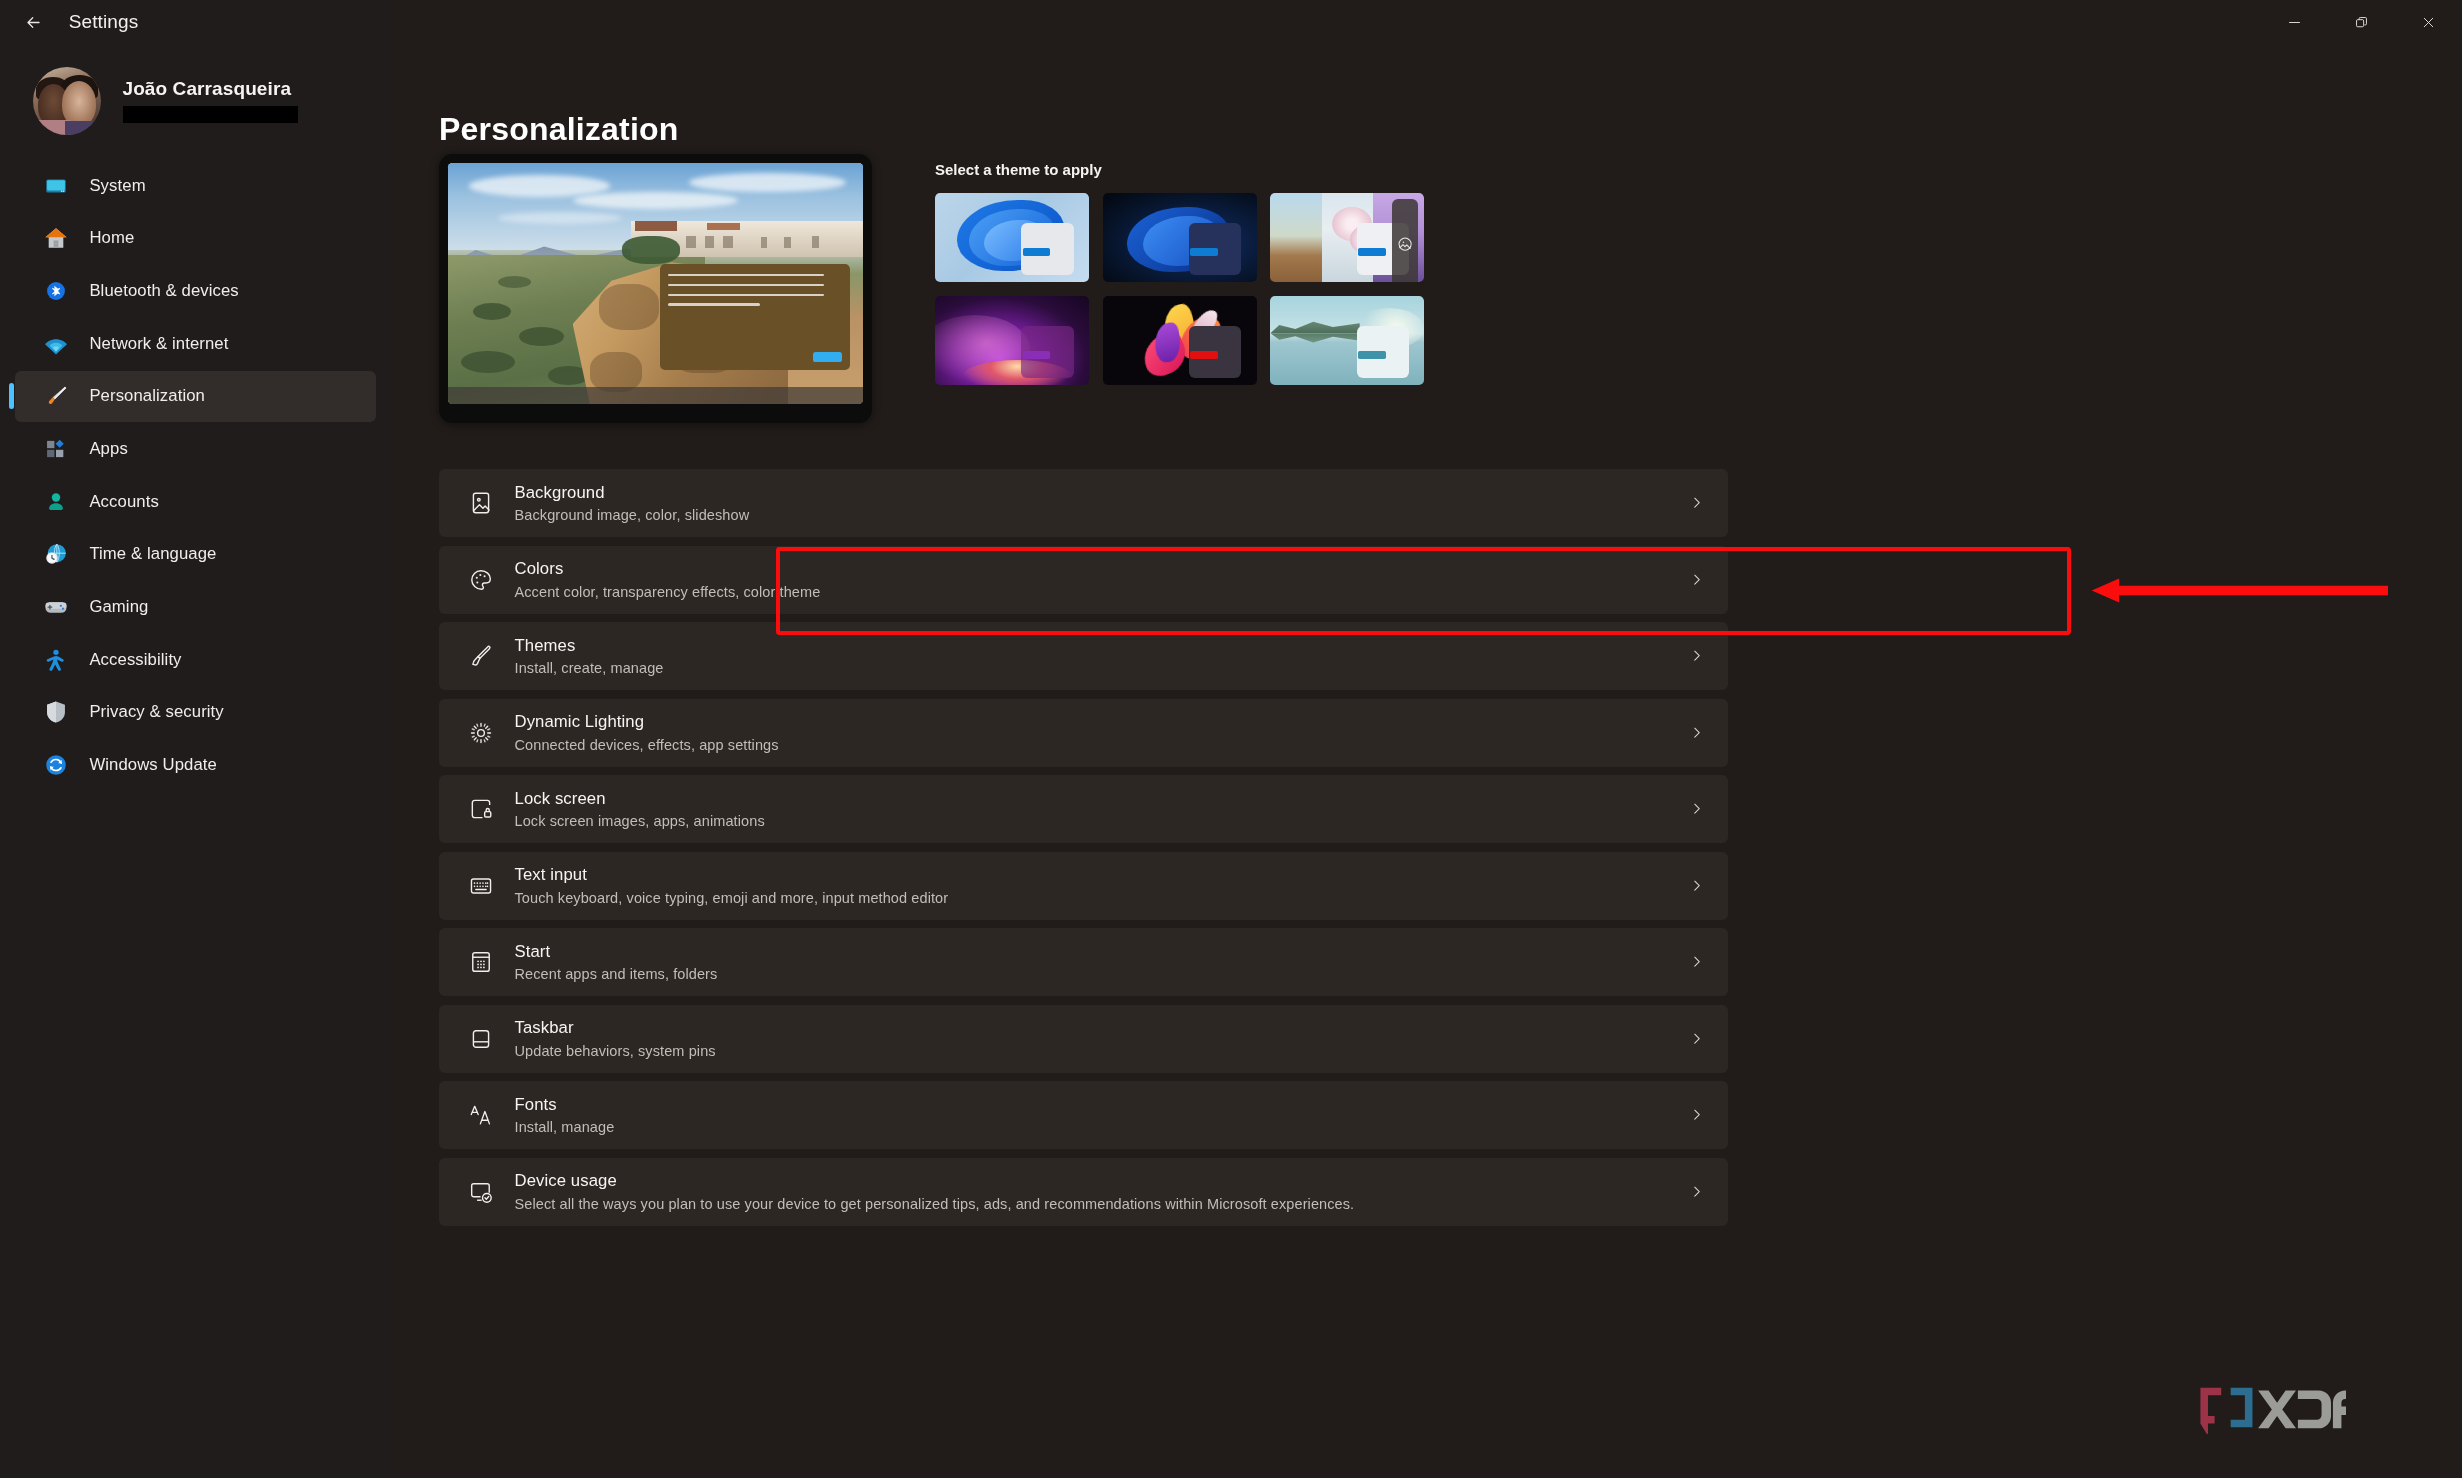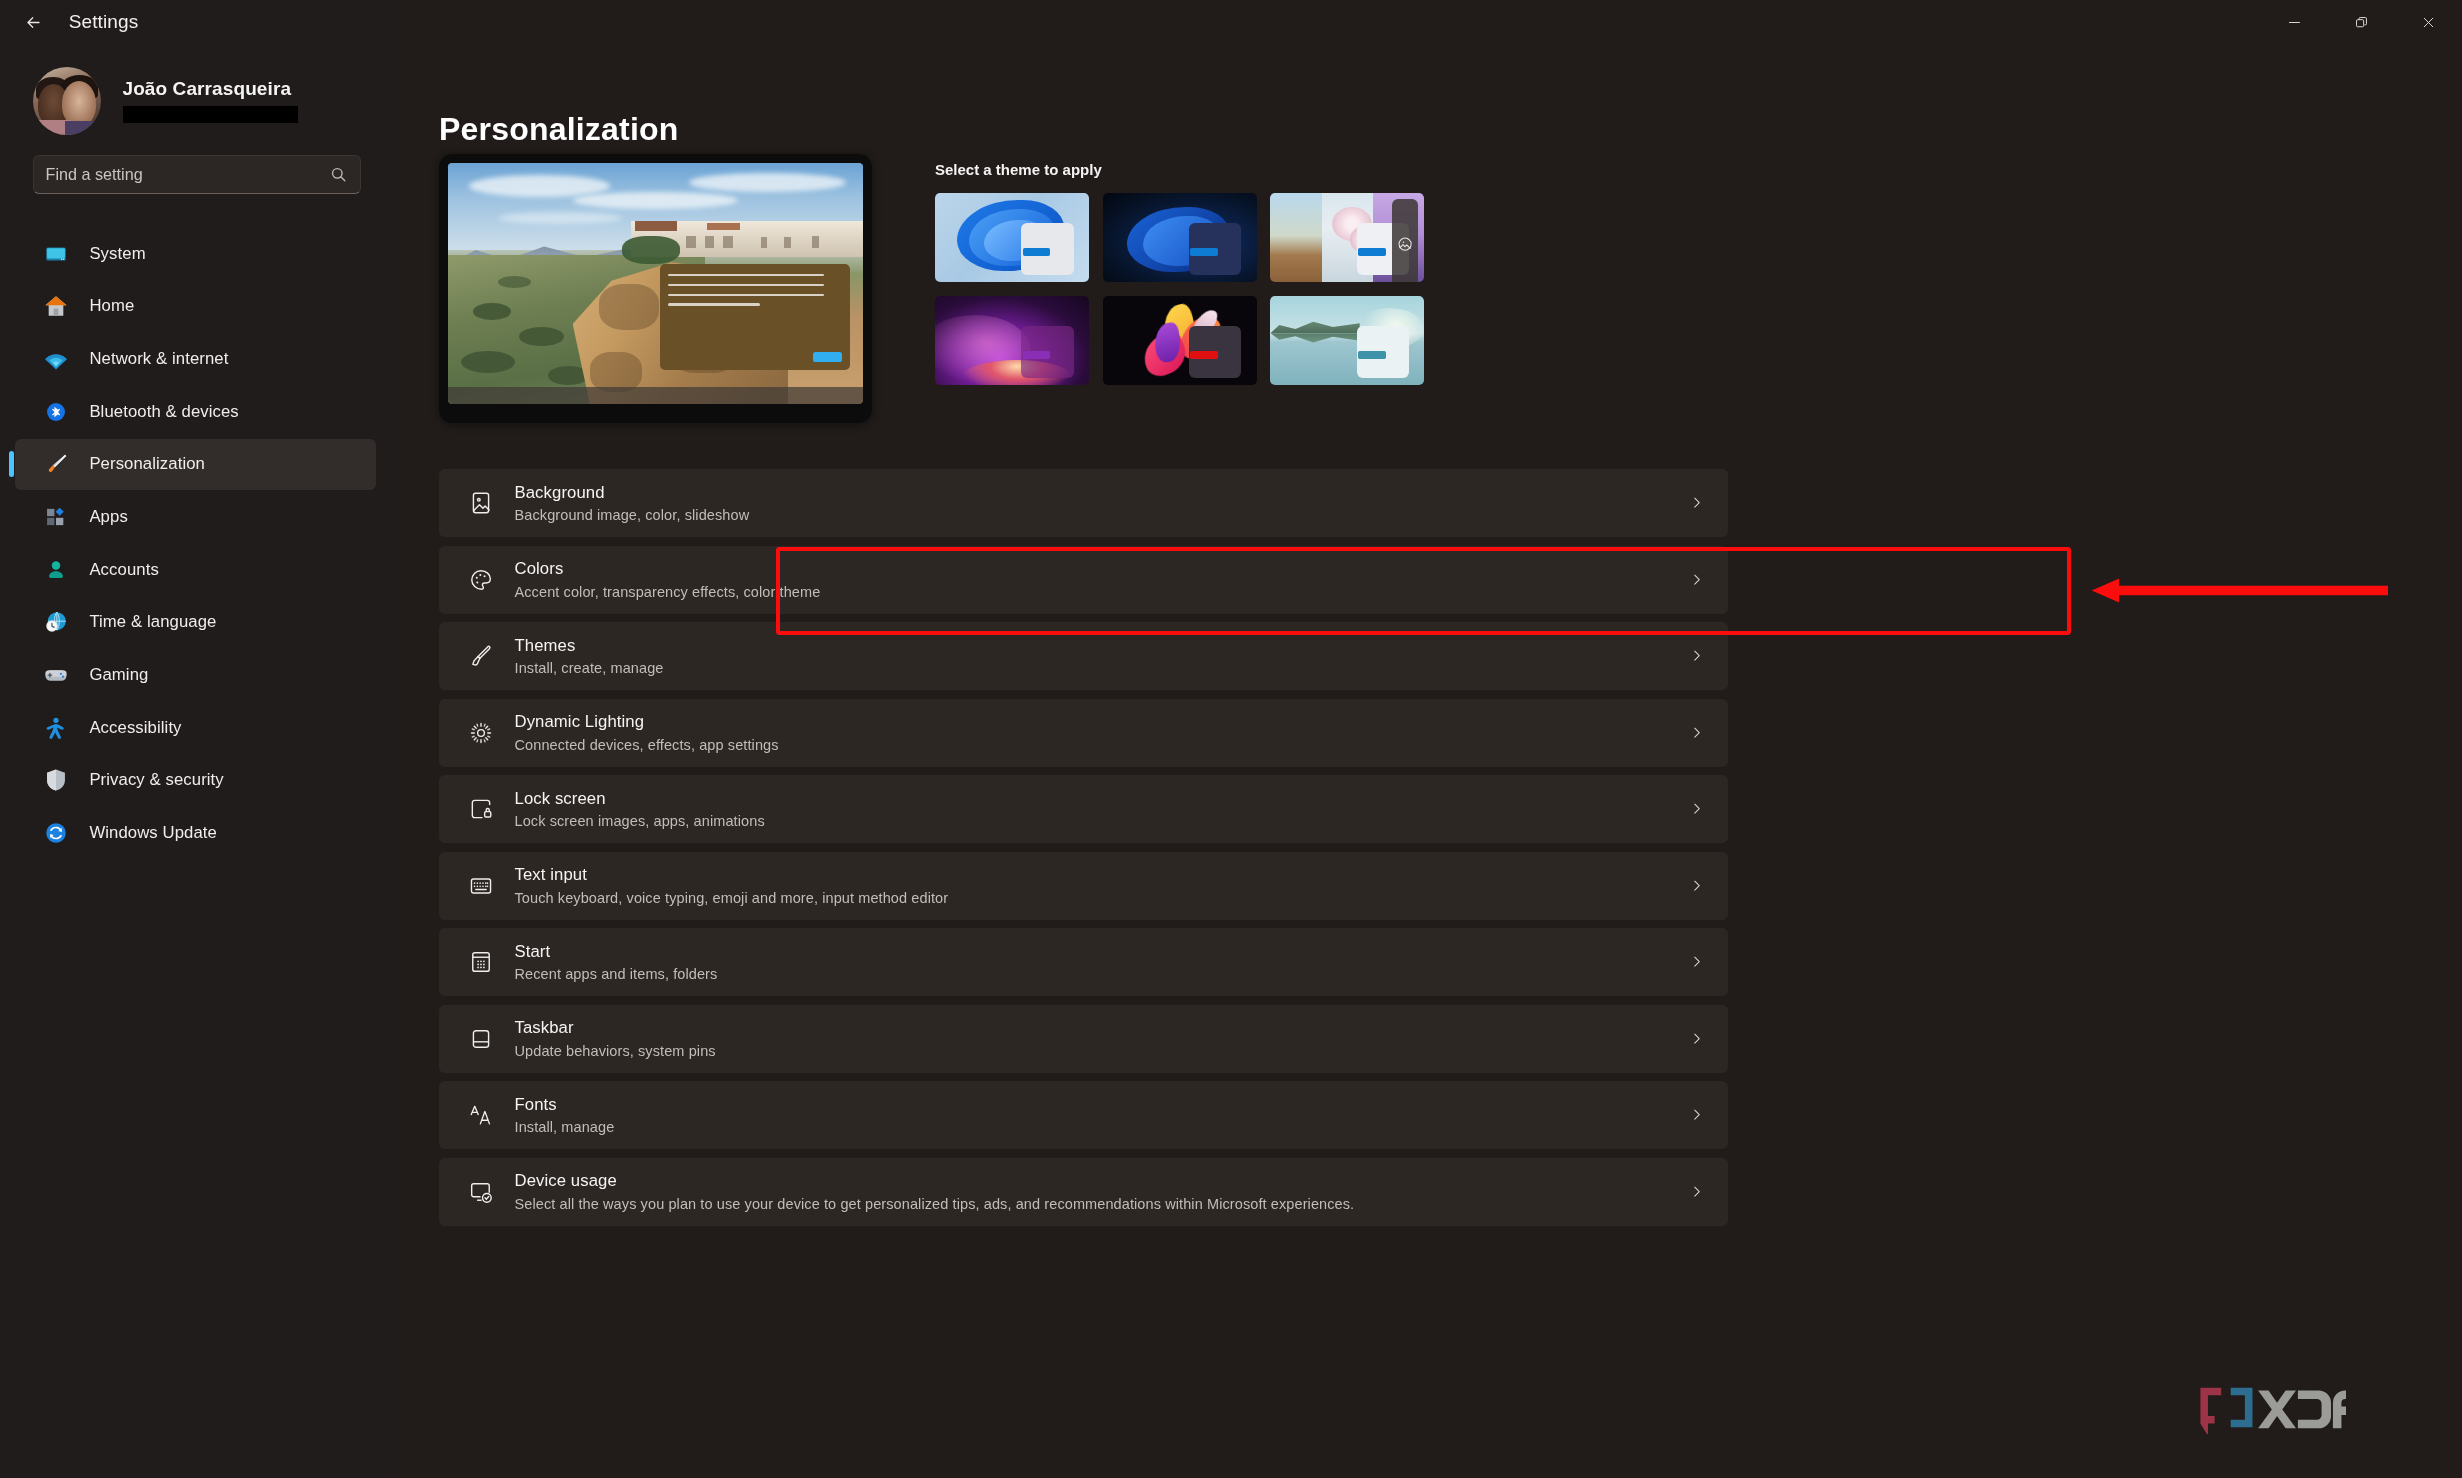--- a/index.html
+++ b/index.html
@@ -254,29 +254,20 @@
           <div class="face-b"></div>
         <div class="shirt-a"></div>
           <div class="shirt-b"></div>
       </div>
       <div class="profile-text">
         <div class="profile-name">João Carrasqueira</div>
         <div class="profile-email-redact"></div>
       </div>
     </div>
 
-    <div class="search-wrap">
-      <div class="search-box">
-        <input type="text" placeholder="Find a setting" style="">
-        <svg class="search-icon" viewBox="0 0 24 24" fill="none" stroke="#d3cecb" stroke-width="1.7">
-          <circle cx="10.5" cy="10.5" r="6"></circle>
-            <path d="M15.2 15.2L20 20" stroke-linecap="round"></path>
-        </svg>
-      </div>
-    </div>
 
     <div class="nav">
 
       <div class="nav-item">
         <span class="nav-icon">
           <svg viewBox="0 0 32 32">
             <rect x="4" y="8" width="24" height="16" rx="2" fill="#1b7fa8"></rect>
             <rect x="5" y="9" width="22" height="12.5" rx="1.4" fill="#3fc4e8"></rect>
             <circle cx="23" cy="22.4" r="1" fill="#bfe9f5"></circle>
               <circle cx="25.4" cy="22.4" r="1" fill="#bfe9f5"></circle>
@@ -292,37 +283,37 @@
             <path d="M16 4 3 15h26z" fill="#e8720c"></path>
             <path d="M13 19h6v9h-6z" fill="#9ea2a6"></path>
           </svg>
         </span>
         <span class="nav-label">Home</span>
       </div>
 
       <div class="nav-item">
         <span class="nav-icon">
           <svg viewBox="0 0 32 32">
+            <circle cx="16" cy="16" r="11" fill="#1573e6"></circle>
+            <path d="M14 9.5l6.2 5-6.2 5V9.5zM14 12.5l6.2 5-6.2 5v-10z" fill="#fff" opacity=".95"></path>
+            <path d="M11.6 12.6l9 7.2M11.6 19.8l9-7.2" stroke="#fff" stroke-width="1.5"></path>
+          </svg>
+        </span>
+        <span class="nav-label">Bluetooth &amp; devices</span>
+      </div>
+
+      <div class="nav-item">
+        <span class="nav-icon">
+          <svg viewBox="0 0 32 32">
             <path d="M16 10c6 0 11 3 13.5 6.2L16 29 2.5 16.2C5 13 10 10 16 10z" fill="#1f8fd0"></path>
             <path d="M16 14.5c3.4 0 6.3 1.6 8 3.4L16 26l-8-8.1c1.7-1.8 4.6-3.4 8-3.4z" fill="#3bbde8"></path>
             <path d="M16 19c1.6 0 3 .7 3.9 1.6L16 25l-3.9-4.4c.9-.9 2.3-1.6 3.9-1.6z" fill="#72d6f2"></path>
           </svg>
         </span>
         <span class="nav-label">Network &amp; internet</span>
-      </div>
-
-      <div class="nav-item">
-        <span class="nav-icon">
-          <svg viewBox="0 0 32 32">
-            <circle cx="16" cy="16" r="11" fill="#1573e6"></circle>
-            <path d="M14 9.5l6.2 5-6.2 5V9.5zM14 12.5l6.2 5-6.2 5v-10z" fill="#fff" opacity=".95"></path>
-            <path d="M11.6 12.6l9 7.2M11.6 19.8l9-7.2" stroke="#fff" stroke-width="1.5"></path>
-          </svg>
-        </span>
-        <span class="nav-label">Bluetooth &amp; devices</span>
       </div>
 
       <div class="nav-item active">
         <span class="nav-icon">
           <svg viewBox="0 0 32 32">
             <path d="M27 4.5l1.6 1.6-14 14-2.6-2.6z" fill="#c9cdd1"></path>
             <path d="M27 4.5l1.6 1.6-14 14-1.3-1.3z" fill="#eef1f3"></path>
             <path d="M12 17.5l2.6 2.6-3.1 4.6c-.9 1.3-2.6 1.6-3.7.5-1.1-1.1-.8-2.8.5-3.7z" fill="#ef8326"></path>
           </svg>
         </span>

